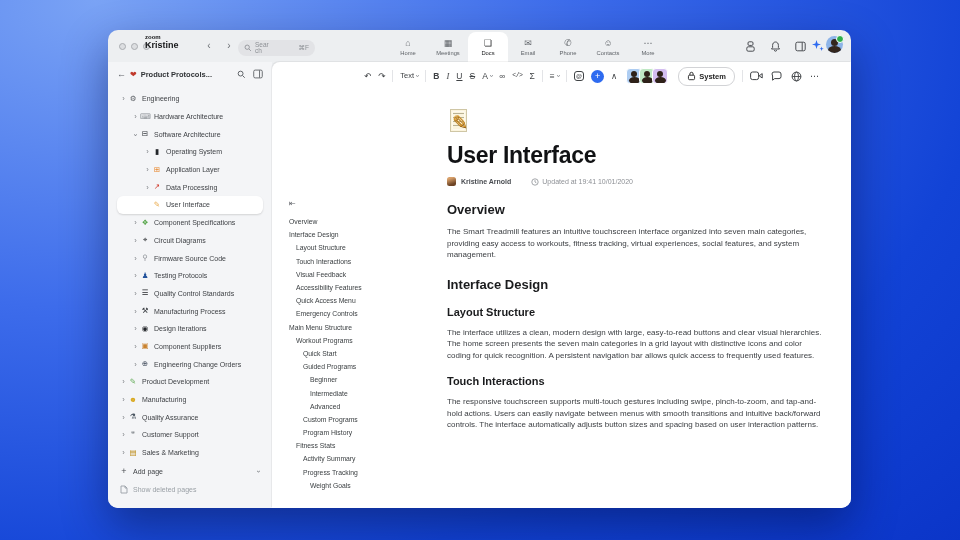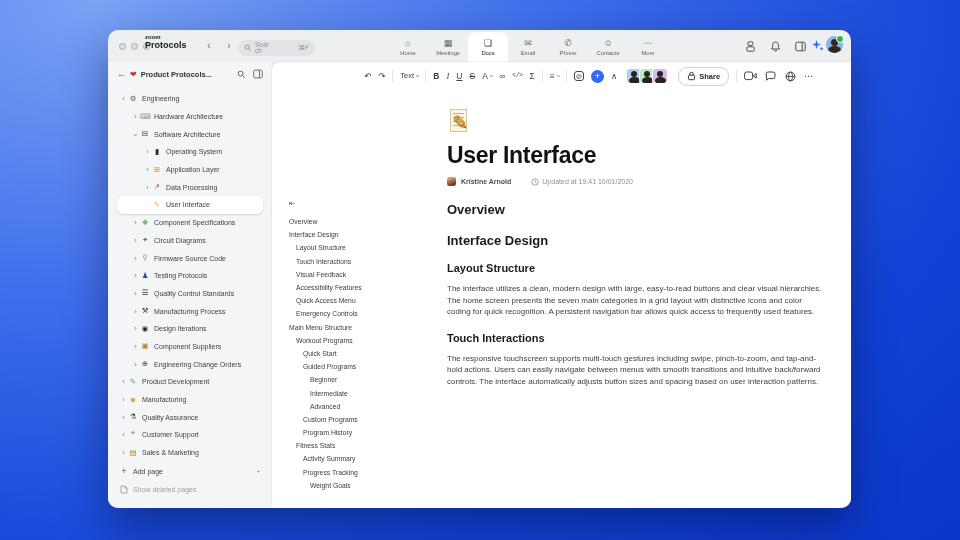--- a/index.html
+++ b/index.html
@@ -110,21 +110,21 @@
   <div class="window">
 
     <div class="titlebar">
       <div class="lights">
         <span class="light"></span>
         <span class="light"></span>
         <span class="light"></span>
       </div>
       <div class="logo">
         <span class="z">zoom</span>
-        <span class="w">Protocols</span>
+        <span class="w">Kristine</span>
       </div>
       <div class="navarrows">
         <span class="navbtn">‹</span>
         <span class="navbtn">›</span>
       </div>
       <div class="searchbox">
         <svg width="8" height="8" viewBox="0 0 10 10">
             <circle cx="4" cy="4" r="2.7" fill="none" stroke="#8d9095" stroke-width="1.1"></circle>
             <line x1="6.2" y1="6.2" x2="8.6" y2="8.6" stroke="#8d9095" stroke-width="1.1"></line>
           </svg>
@@ -373,21 +373,21 @@
               <span class="cav" style="background: rgb(211, 189, 240);">
                 <span class="head"></span>
                 <span class="shoulders"></span>
               </span>
             </span>
           <span class="sharebtn">
             <svg width="9" height="10" viewBox="0 0 10 11">
                 <rect x="1.6" y="4.6" width="6.8" height="5" rx="1.2" fill="none" stroke="#1f1f1f" stroke-width="1"></rect>
                 <path d="M3.2 4.6 V3.2 a1.8 1.8 0 0 1 3.6 0 V4.6" fill="none" stroke="#1f1f1f" stroke-width="1"></path>
               </svg>
-            <span class="slab">Share</span>
+            <span class="slab">System</span>
           </span>
           <span class="tdiv"></span>
           <span class="rico">
             <svg width="13" height="10" viewBox="0 0 13 10">
                 <rect x="0.6" y="1" width="8" height="7.6" rx="2" fill="none" stroke="#3f4245" stroke-width="1"></rect>
                 <path d="M9.2 4.8 L12.2 2.6 V7 Z" fill="none" stroke="#3f4245" stroke-width="1"></path>
               </svg>
           </span>
           <span class="rico">
             <svg width="11" height="10" viewBox="0 0 11 10">
@@ -443,20 +443,21 @@
             <span class="byupd">
               <svg width="8" height="8" viewBox="0 0 10 10">
                   <circle cx="5" cy="5" r="4" fill="none" stroke="#8d9095" stroke-width="1"></circle>
                   <path d="M5 2.6 V5 L6.8 6.2" fill="none" stroke="#8d9095" stroke-width="1"></path>
                 </svg>
               <span>Updated at 19:41 10/01/2020</span>
             </span>
           </div>
           <div class="sections">
               <div class="h2">Overview</div>
+              <div class="p">The Smart Treadmill features an intuitive touchscreen interface organized into seven main categories, providing easy access to workouts, fitness tracking, virtual experiences, social features, and system management.</div>
               <div class="h2">Interface Design</div>
               <div class="h3">Layout Structure</div>
               <div class="p">The interface utilizes a clean, modern design with large, easy-to-read buttons and clear visual hierarchies. The home screen presents the seven main categories in a grid layout with distinctive icons and color coding for quick recognition. A persistent navigation bar allows quick access to frequently used features.</div>
               <div class="h3">Touch Interactions</div>
               <div class="p">The responsive touchscreen supports multi-touch gestures including swipe, pinch-to-zoom, and tap-and-hold actions. Users can easily navigate between menus with smooth transitions and intuitive back/forward controls. The interface automatically adjusts button sizes and spacing based on user interaction patterns.</div>
             </div>
         </div>
       </section>
 
     </div>

